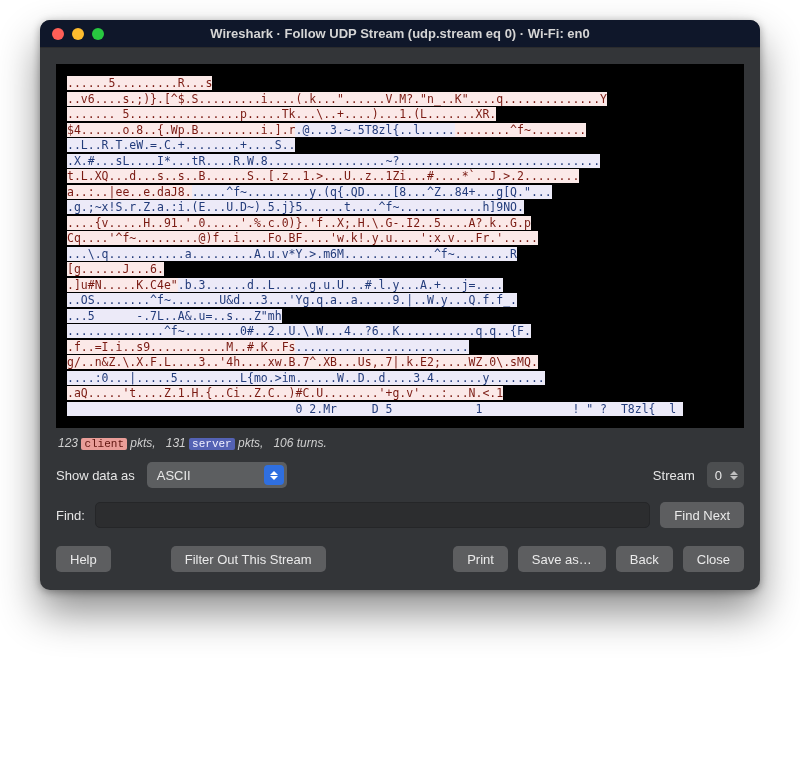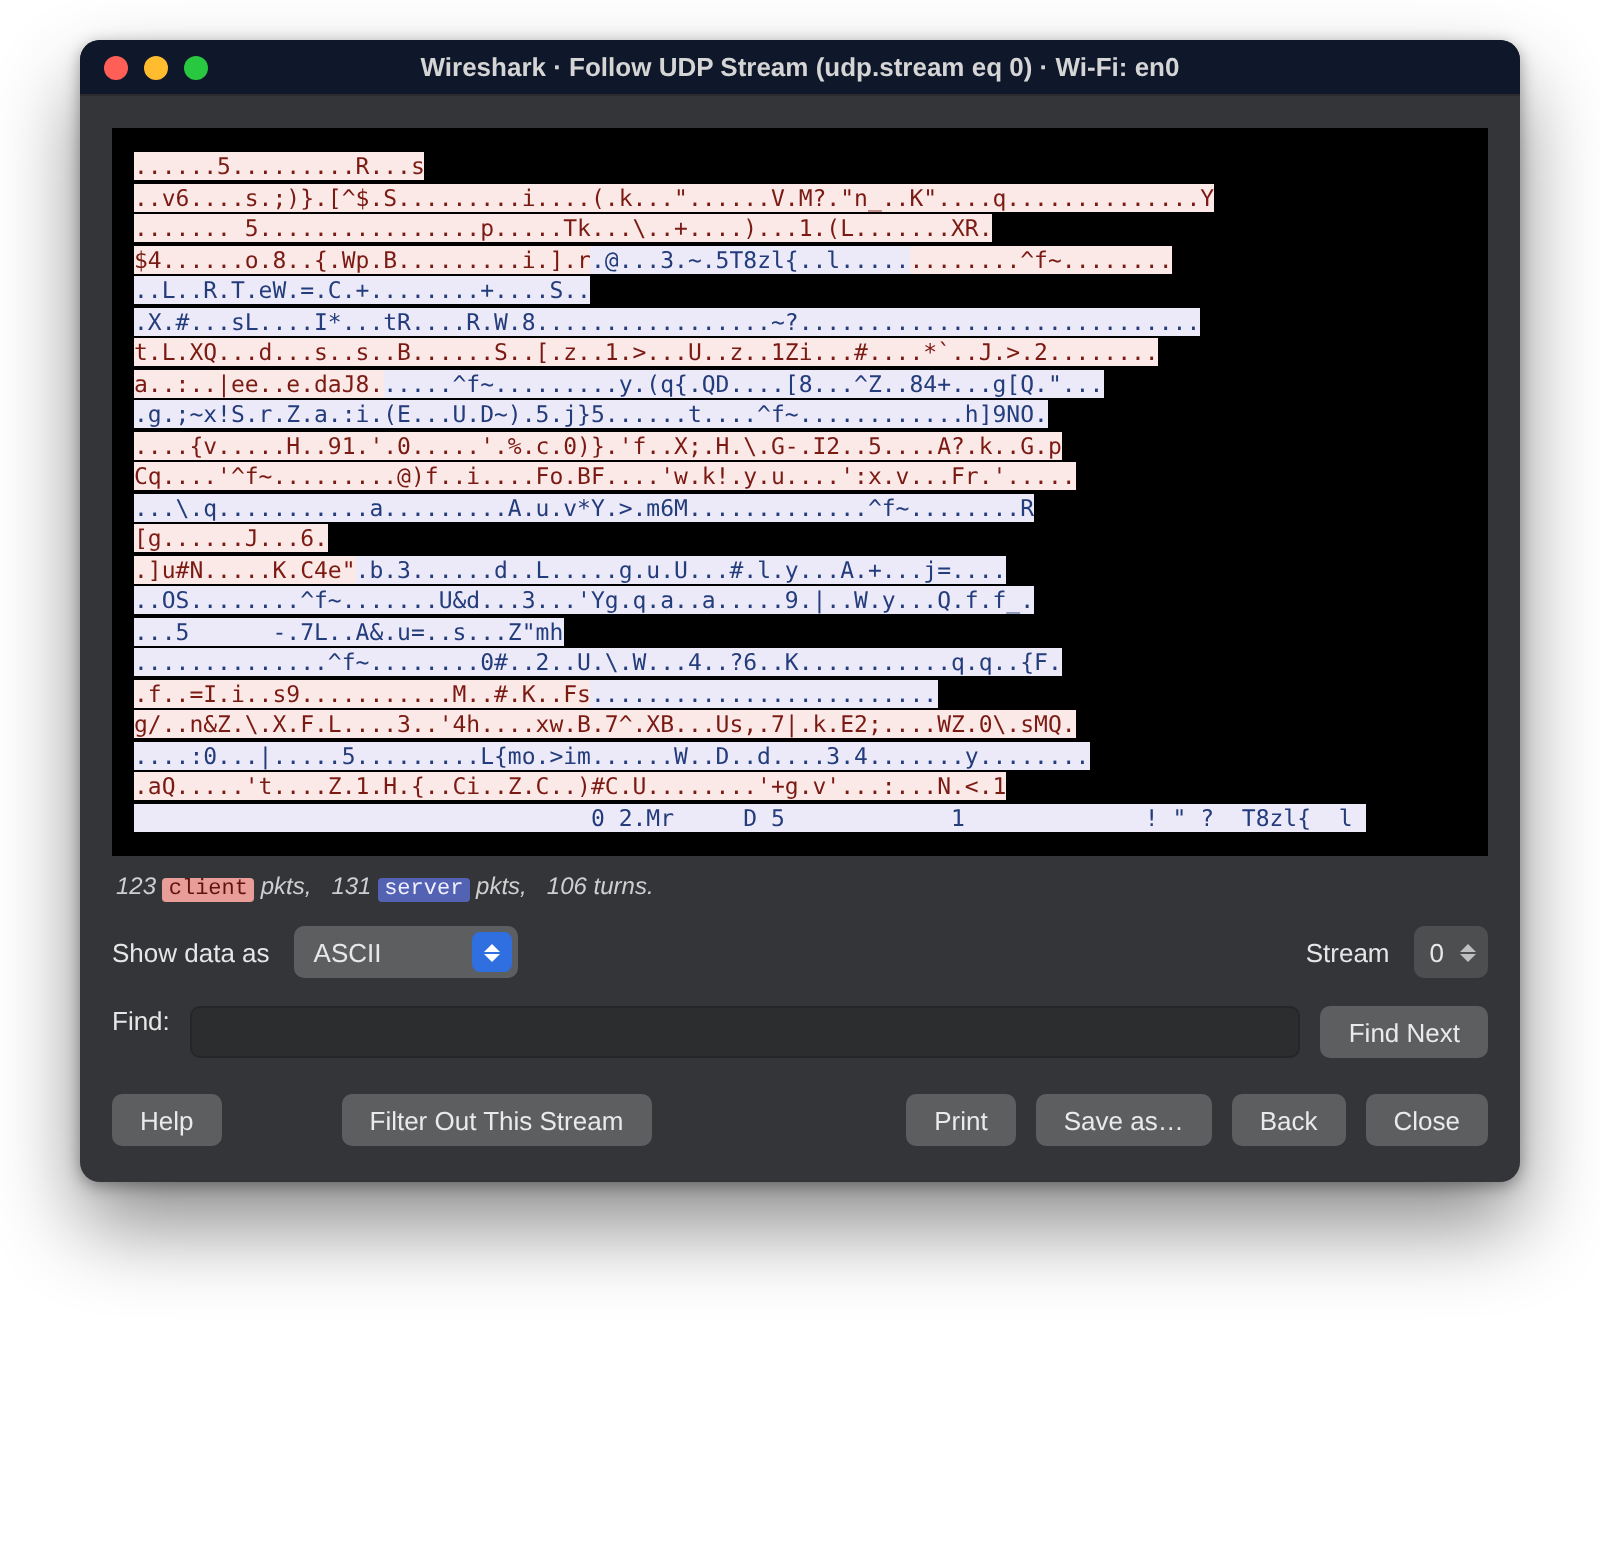--- a/index.html
+++ b/index.html
@@ -105,21 +105,21 @@
     gap: 1px;
   }
   .caret-up, .caret-down {
     width: 0; height: 0;
     border-left: 4px solid transparent;
     border-right: 4px solid transparent;
   }
   .caret-up   { border-bottom: 4px solid #fff; }
   .caret-down { border-top: 4px solid #fff; }
   .select.wide  { width: 246px; }
-  .select.small { width: 112px; }
+  .select.small { width: 140px; }
   .select .sel-text { padding-right: 22px; }
 
   .label { color: #e6e6e6; font-size: 13px; }
 
   .stepper {
     display: inline-flex; align-items: center;
     background: #4c4e50;
     border-radius: 5px;
     height: 26px;
     padding: 0 2px 0 8px;
@@ -132,21 +132,21 @@
     gap: 1px;
   }
   .stepper .btns .su, .stepper .btns .sd {
     width: 0; height: 0;
     border-left: 4px solid transparent;
     border-right: 4px solid transparent;
   }
   .stepper .btns .su { border-bottom: 4px solid #bfbfbf; }
   .stepper .btns .sd { border-top: 4px solid #bfbfbf; }
 
-  .findrow { display: flex; align-items: flex-start; gap: 10px; margin-bottom: 18px; }
+  .findrow { display: flex; align-items: center; gap: 10px; margin-bottom: 18px; }
   .find-input {
     flex: 1;
     background: #2c2d2f;
     border: 1px solid #252628;
     border-radius: 5px;
     height: 26px;
     color: #ddd;
     padding: 0 8px;
     font-size: 13px;
   }

